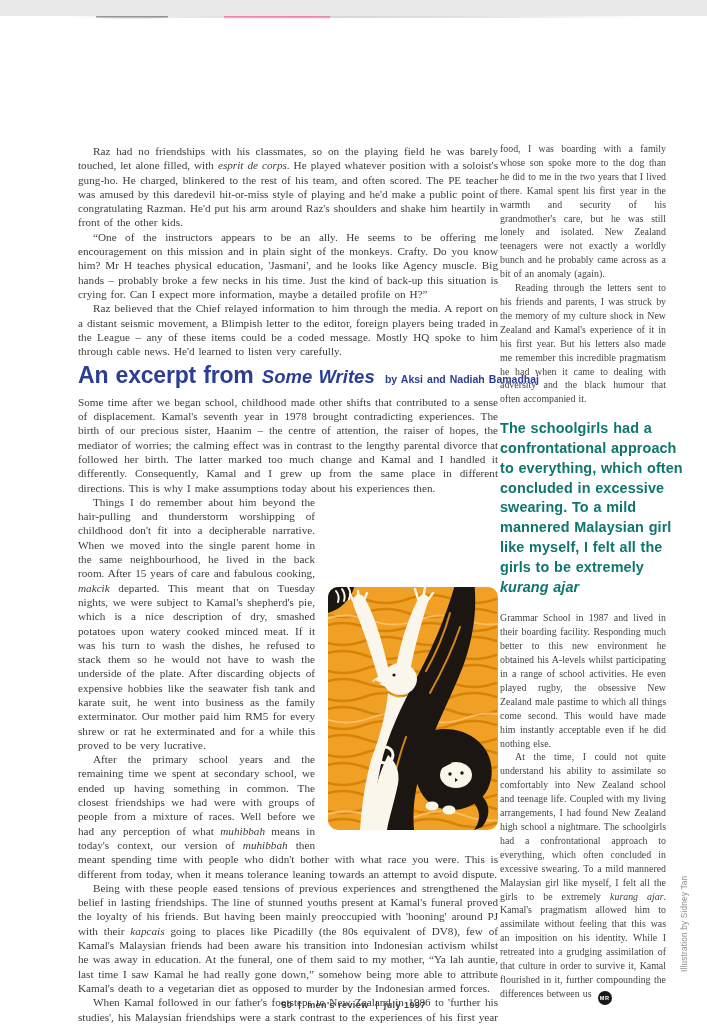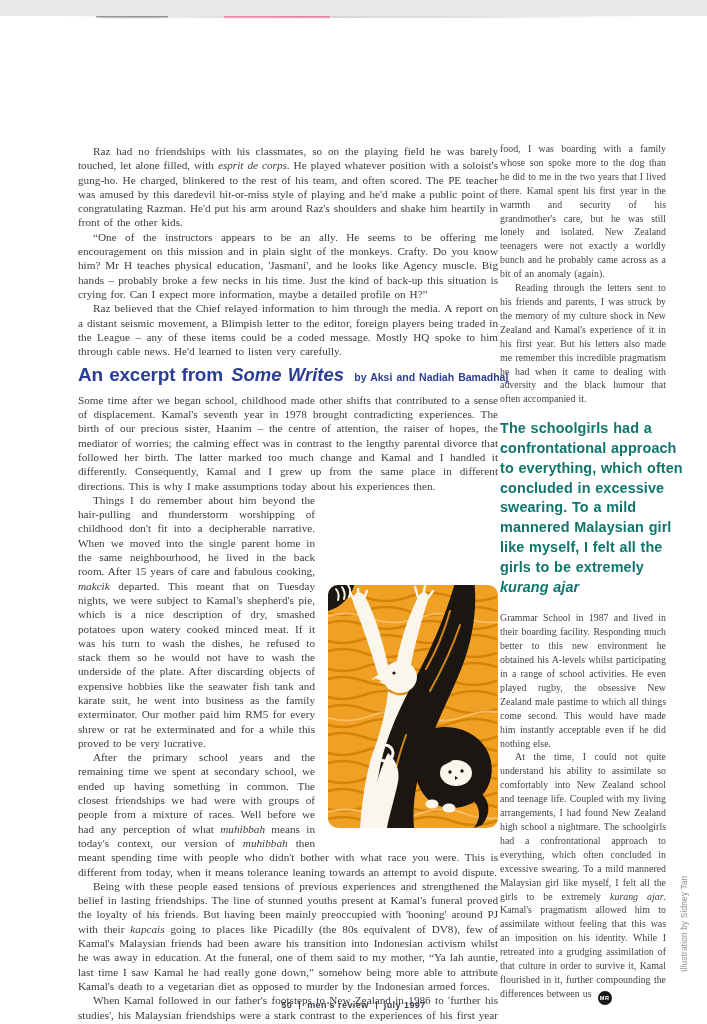--- a/index.html
+++ b/index.html
@@ -27,21 +27,21 @@
   }
   .para { margin:0; }
   .indent { text-indent:15px; }
   .para em { font-style:italic; }
 
   .heading {
     margin:10px 0 8px; text-indent:0;
     font-family:"Liberation Sans","DejaVu Sans",sans-serif;
     color:#2b3d94; text-align:left; white-space:nowrap;
   }
-  .h-prefix { font-weight:bold; font-size:19px; letter-spacing:-0.2px; }
+  .h-prefix { font-weight:bold; font-size:23px; letter-spacing:-0.2px; }
   .h-title  { font-weight:bold; font-style:italic; font-size:18.5px; margin-left:4px; }
   .h-byline { font-weight:bold; font-size:10.5px; margin-left:6px; }
 
   
   .illo { float:right; width:170px; height:243px; margin:92px 0 12px 13px; }
   .illo svg { display:block; width:100%; height:100%; }
 
   
   .col-right {
     position:absolute; left:500px; top:126px; width:166px;

